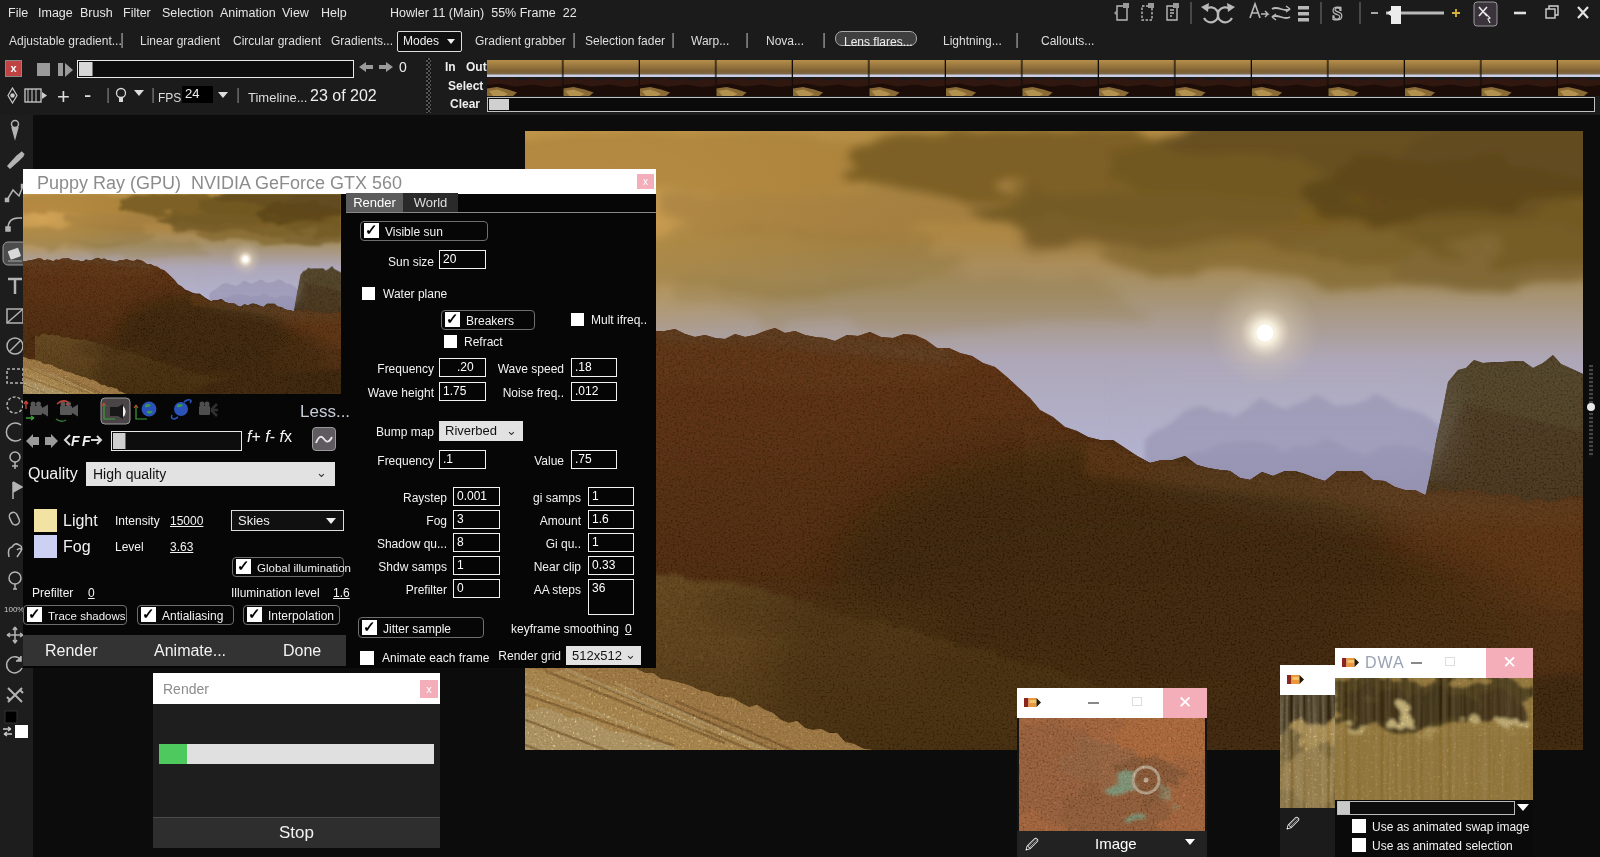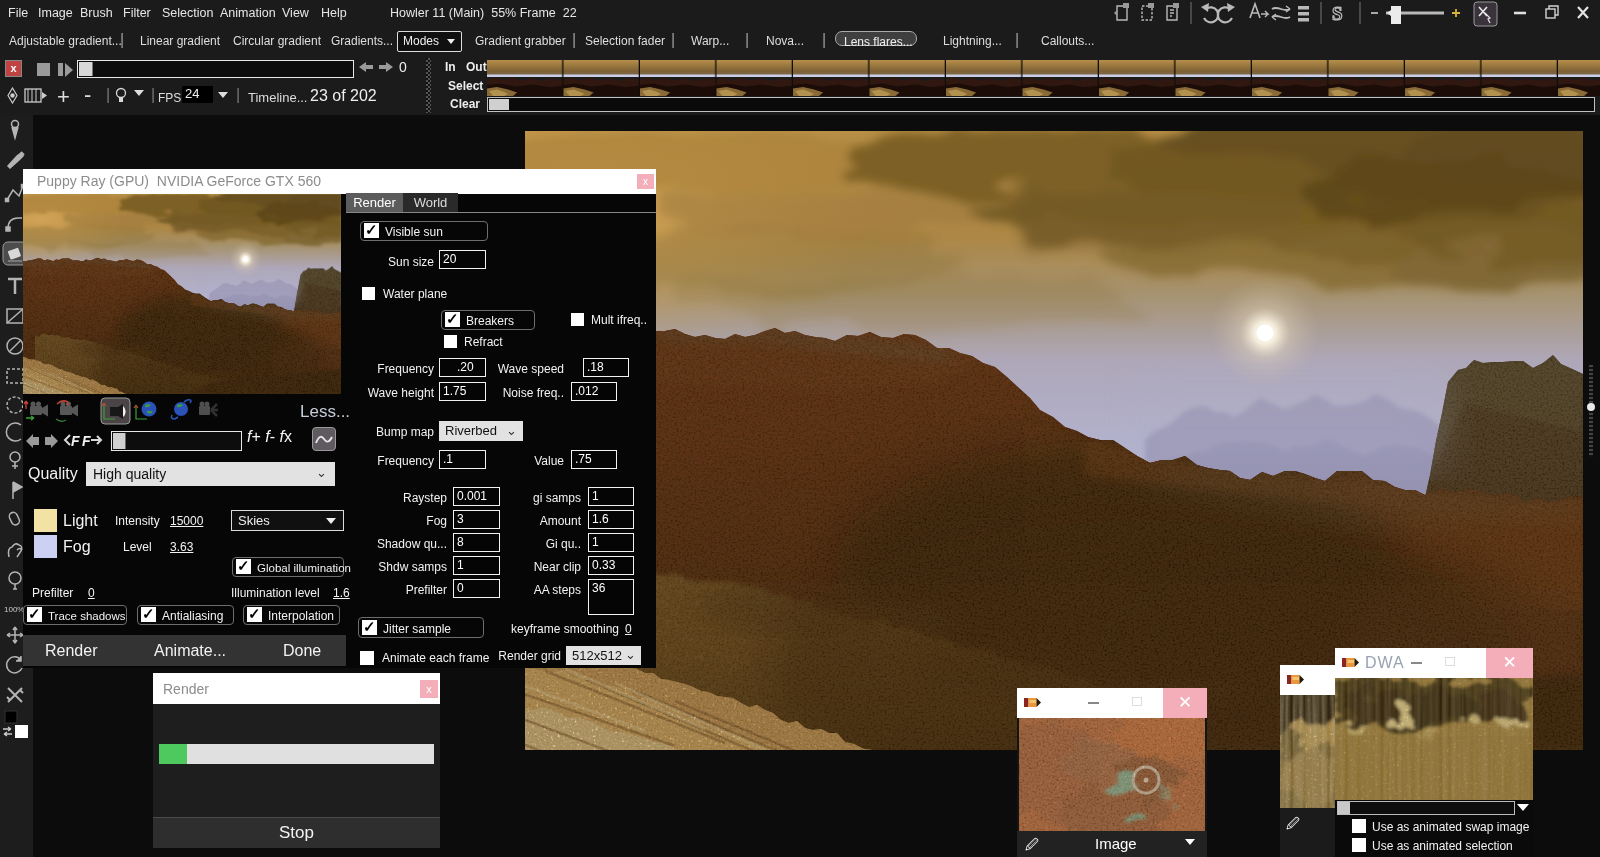--- a/index.html
+++ b/index.html
@@ -439,21 +439,21 @@
       <rect width="400" height="619" filter="url(#speck)" opacity="0.25"></rect>
     </g>
   </g>
   </g>
 </svg>
 
 <div class="abs" style="left:1589px;top:365px;width:4px;height:92px;background:repeating-linear-gradient(#444 0 2px,#111 2px 4px);"></div>
 <div class="abs" style="left:1587px;top:403px;width:8px;height:8px;border-radius:50%;background:#e8e8e8;"></div>
 
 <div id="pr" class="dlg" style="left:23px;top:169px;width:633px;height:499px;">
-  <div class="titlebar" style="left:0;top:0;width:633px;height:25px;font-size:14px;">
+  <div class="titlebar" style="left:0;top:0;width:633px;height:25px;font-size:18px;">
         <span style="position:absolute;left:14px;top:4px;">Puppy Ray (GPU)&nbsp; NVIDIA GeForce GTX 560</span>
       </div>
   <div class="pinkx" style="left:614px;top:5px;width:17px;height:15px;font-size:10px;line-height:15px;">x</div>
   <svg class="abs" style="left:0;top:25px" width="318" height="200" viewBox="0 0 1058 619" preserveAspectRatio="none">
         <use href="#scene"></use>
       </svg>
 
   <svg class="abs" style="left:0;top:228px" width="200" height="28" viewBox="0 0 200 28">
     <rect x="78" y="1" width="29" height="26" rx="4" fill="#4a4446" stroke="#9a9a9a"></rect>
     <g fill="#585858">
@@ -514,21 +514,21 @@
   <span class="lbl" style="left:5px;top:296px;font-size:16px;">Quality</span>
   <div class="abs" style="left:63px;top:293px;width:249px;height:24px;background:#e2e2e2;color:#111;font-size:14px;padding:4px 0 0 7px;">High quality<span style="position:absolute;right:8px;top:3px;color:#333;font-size:13px;">⌄</span></div>
 
   <div class="abs" style="left:11px;top:340px;width:23px;height:23px;background:#f2e3a4;"></div>
   <span class="lbl" style="left:40px;top:343px;font-size:16px;">Light</span>
   <span class="lbl" style="left:92px;top:345px;">Intensity</span>
   <span class="lbl und" style="left:147px;top:345px;text-align:center;">15000</span>
   <div class="abs" style="left:208px;top:341px;width:113px;height:21px;background:#101010;border:1px solid #ddd;color:#eee;font-size:13px;padding:2px 0 0 6px;">Skies<span style="position:absolute;right:7px;top:7px;width:0;height:0;border-left:5px solid transparent;border-right:5px solid transparent;border-top:6px solid #eee;"></span></div>
   <div class="abs" style="left:11px;top:366px;width:23px;height:23px;background:#ccd0f2;"></div>
   <span class="lbl" style="left:40px;top:369px;font-size:16px;">Fog</span>
-  <span class="lbl" style="left:100px;top:371px;">Level</span>
+  <span class="lbl" style="left:92px;top:371px;">Level</span>
   <span class="lbl und" style="left:147px;top:371px;">3.63</span>
   <div class="grp" style="left:209px;top:388px;width:112px;height:20px;"></div>
   <span class="cb checked" style="left:213px;top:390px;"></span>
   <span class="lbl" style="left:234px;top:393px;font-size:11.5px;">Global illumination</span>
   <span class="lbl" style="left:9px;top:417px;">Prefilter</span>
   <span class="lbl und" style="left:65px;top:417px;">0</span>
   <span class="lbl" style="left:208px;top:417px;">Illumination level</span>
   <span class="lbl und" style="left:310px;top:417px;">1.6</span>
 
   <div class="grp" style="left:0px;top:436px;width:104px;height:20px;"></div>
@@ -560,21 +560,21 @@
   <div class="grp" style="left:418px;top:141px;width:94px;height:20px;"></div>
   <span class="cb checked" style="left:422px;top:143px;"></span>
   <span class="lbl" style="left:443px;top:145px;">Breakers</span>
   <span class="cb" style="left:548px;top:144px;width:13px;height:13px;"></span>
   <span class="lbl" style="left:568px;top:144px;">Mult ifreq..</span>
   <span class="cb" style="left:421px;top:166px;width:13px;height:13px;"></span>
   <span class="lbl" style="left:441px;top:166px;">Refract</span>
   <span class="rlbl" style="left:311px;top:193px;">Frequency</span>
   <div class="fld" style="left:416px;top:189px;width:47px;height:19px;padding-left:17px;">.20</div>
   <span class="rlbl" style="left:441px;top:193px;">Wave speed</span>
-  <div class="fld" style="left:548px;top:189px;width:46px;height:19px;margin-left:12px;">.18</div>
+  <div class="fld" style="left:548px;top:189px;width:46px;height:19px;">.18</div>
   <span class="rlbl" style="left:311px;top:217px;">Wave height</span>
   <div class="fld" style="left:416px;top:213px;width:47px;height:19px;">1.75</div>
   <span class="rlbl" style="left:441px;top:217px;">Noise freq..</span>
   <div class="fld" style="left:548px;top:213px;width:46px;height:19px;">.012</div>
   <span class="rlbl" style="left:311px;top:256px;">Bump map</span>
   <div class="abs" style="left:416px;top:252px;width:84px;height:20px;background:#e2e2e2;color:#111;font-size:13px;padding:2px 0 0 6px;">Riverbed<span style="position:absolute;right:6px;top:2px;color:#333;">⌄</span></div>
   <span class="rlbl" style="left:311px;top:285px;">Frequency</span>
   <div class="fld" style="left:416px;top:281px;width:47px;height:19px;">.1</div>
   <span class="rlbl" style="left:441px;top:285px;">Value</span>
   <div class="fld" style="left:548px;top:281px;width:46px;height:19px;">.75</div>

